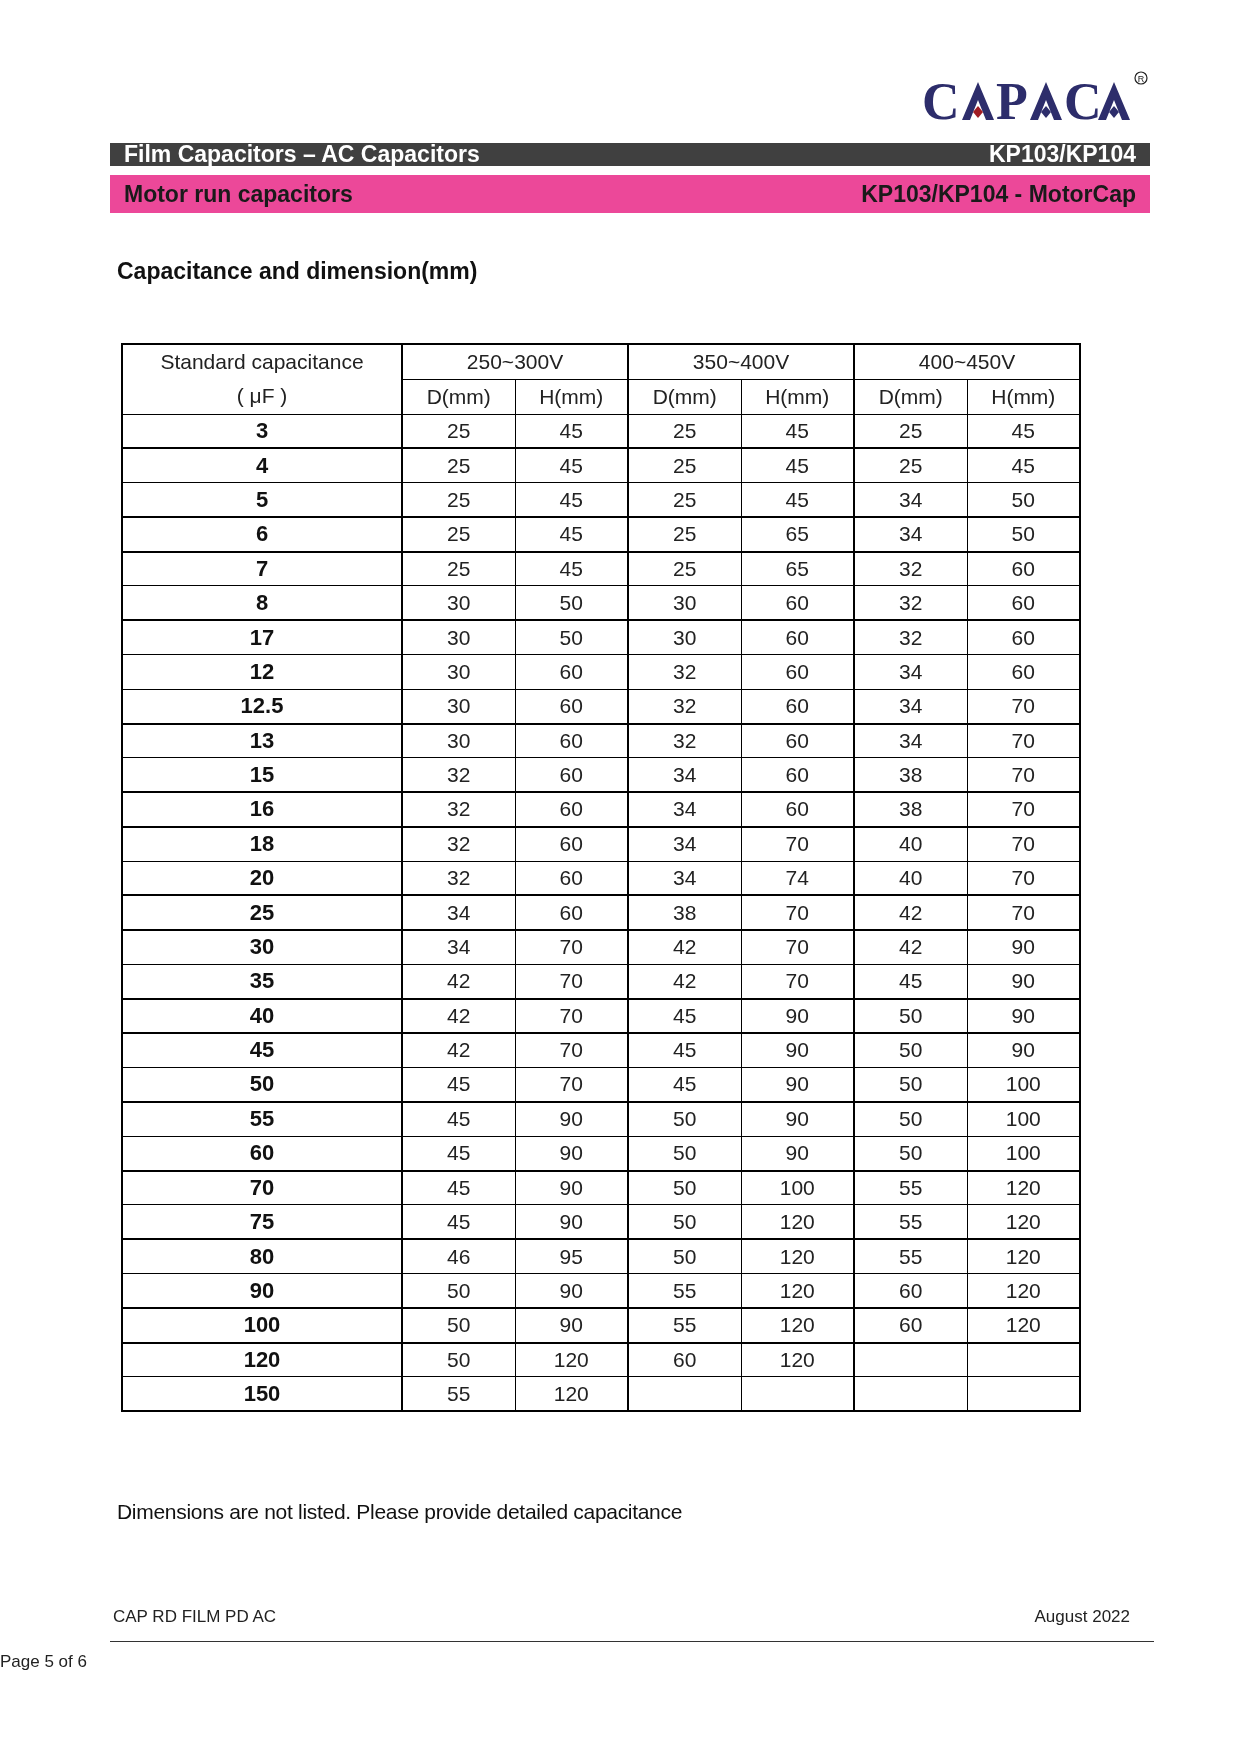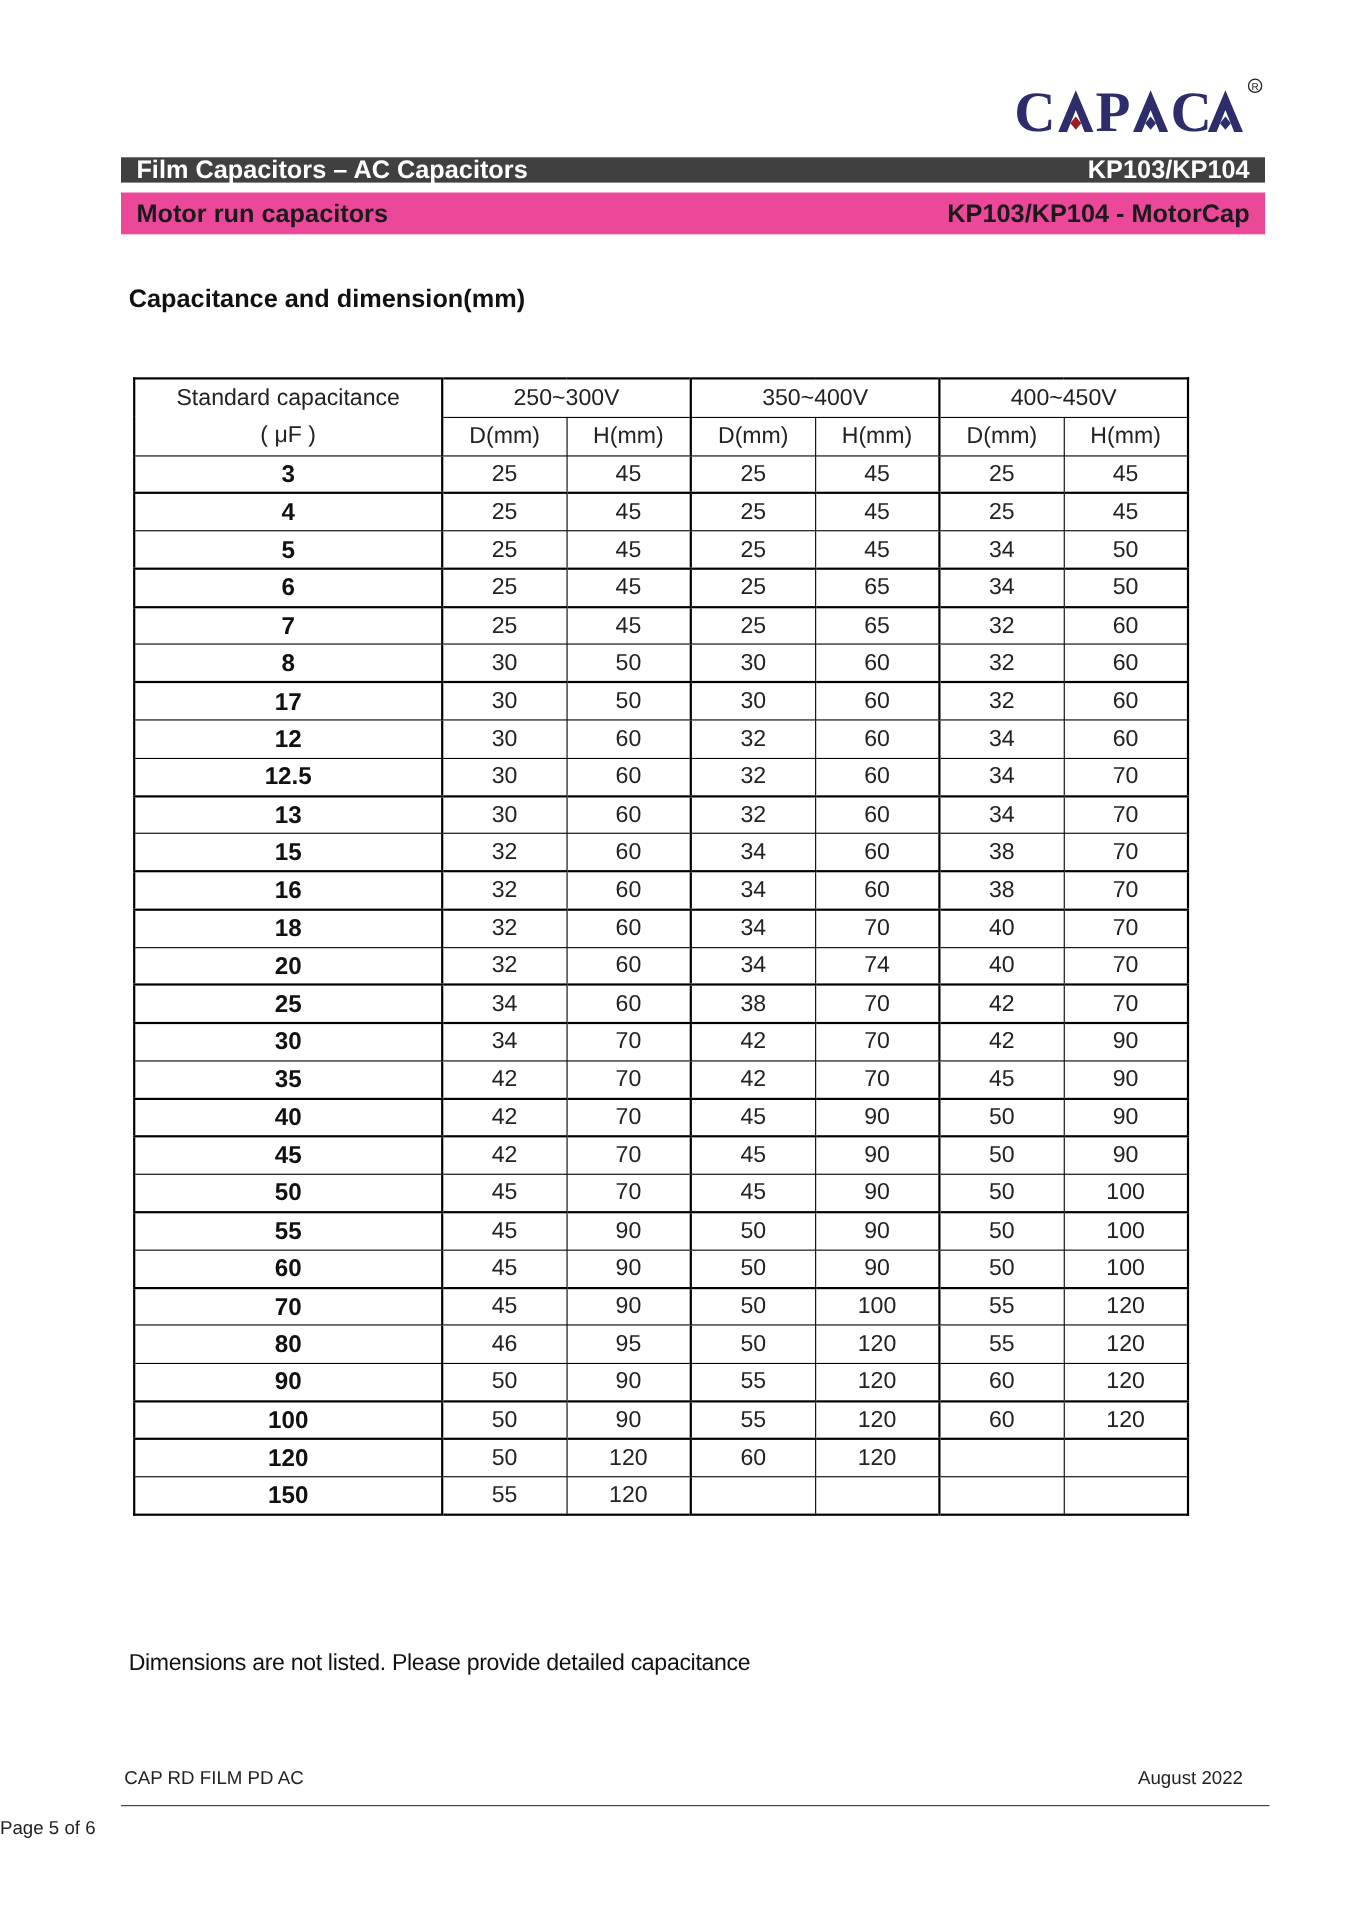--- a/index.html
+++ b/index.html
@@ -307,20 +307,29 @@
       </tr>
       <tr>
         <td class="cap">70</td>
         <td class="grp-sep">45</td>
         <td>90</td>
         <td class="grp-sep">50</td>
         <td>100</td>
         <td class="grp-sep">55</td>
         <td>120</td>
       </tr>
+      <tr class="thick">
+        <td class="cap">75</td>
+        <td class="grp-sep">45</td>
+        <td>90</td>
+        <td class="grp-sep">50</td>
+        <td>120</td>
+        <td class="grp-sep">55</td>
+        <td>120</td>
+      </tr>
       <tr>
         <td class="cap">80</td>
         <td class="grp-sep">46</td>
         <td>95</td>
         <td class="grp-sep">50</td>
         <td>120</td>
         <td class="grp-sep">55</td>
         <td>120</td>
       </tr>
       <tr class="thick">

